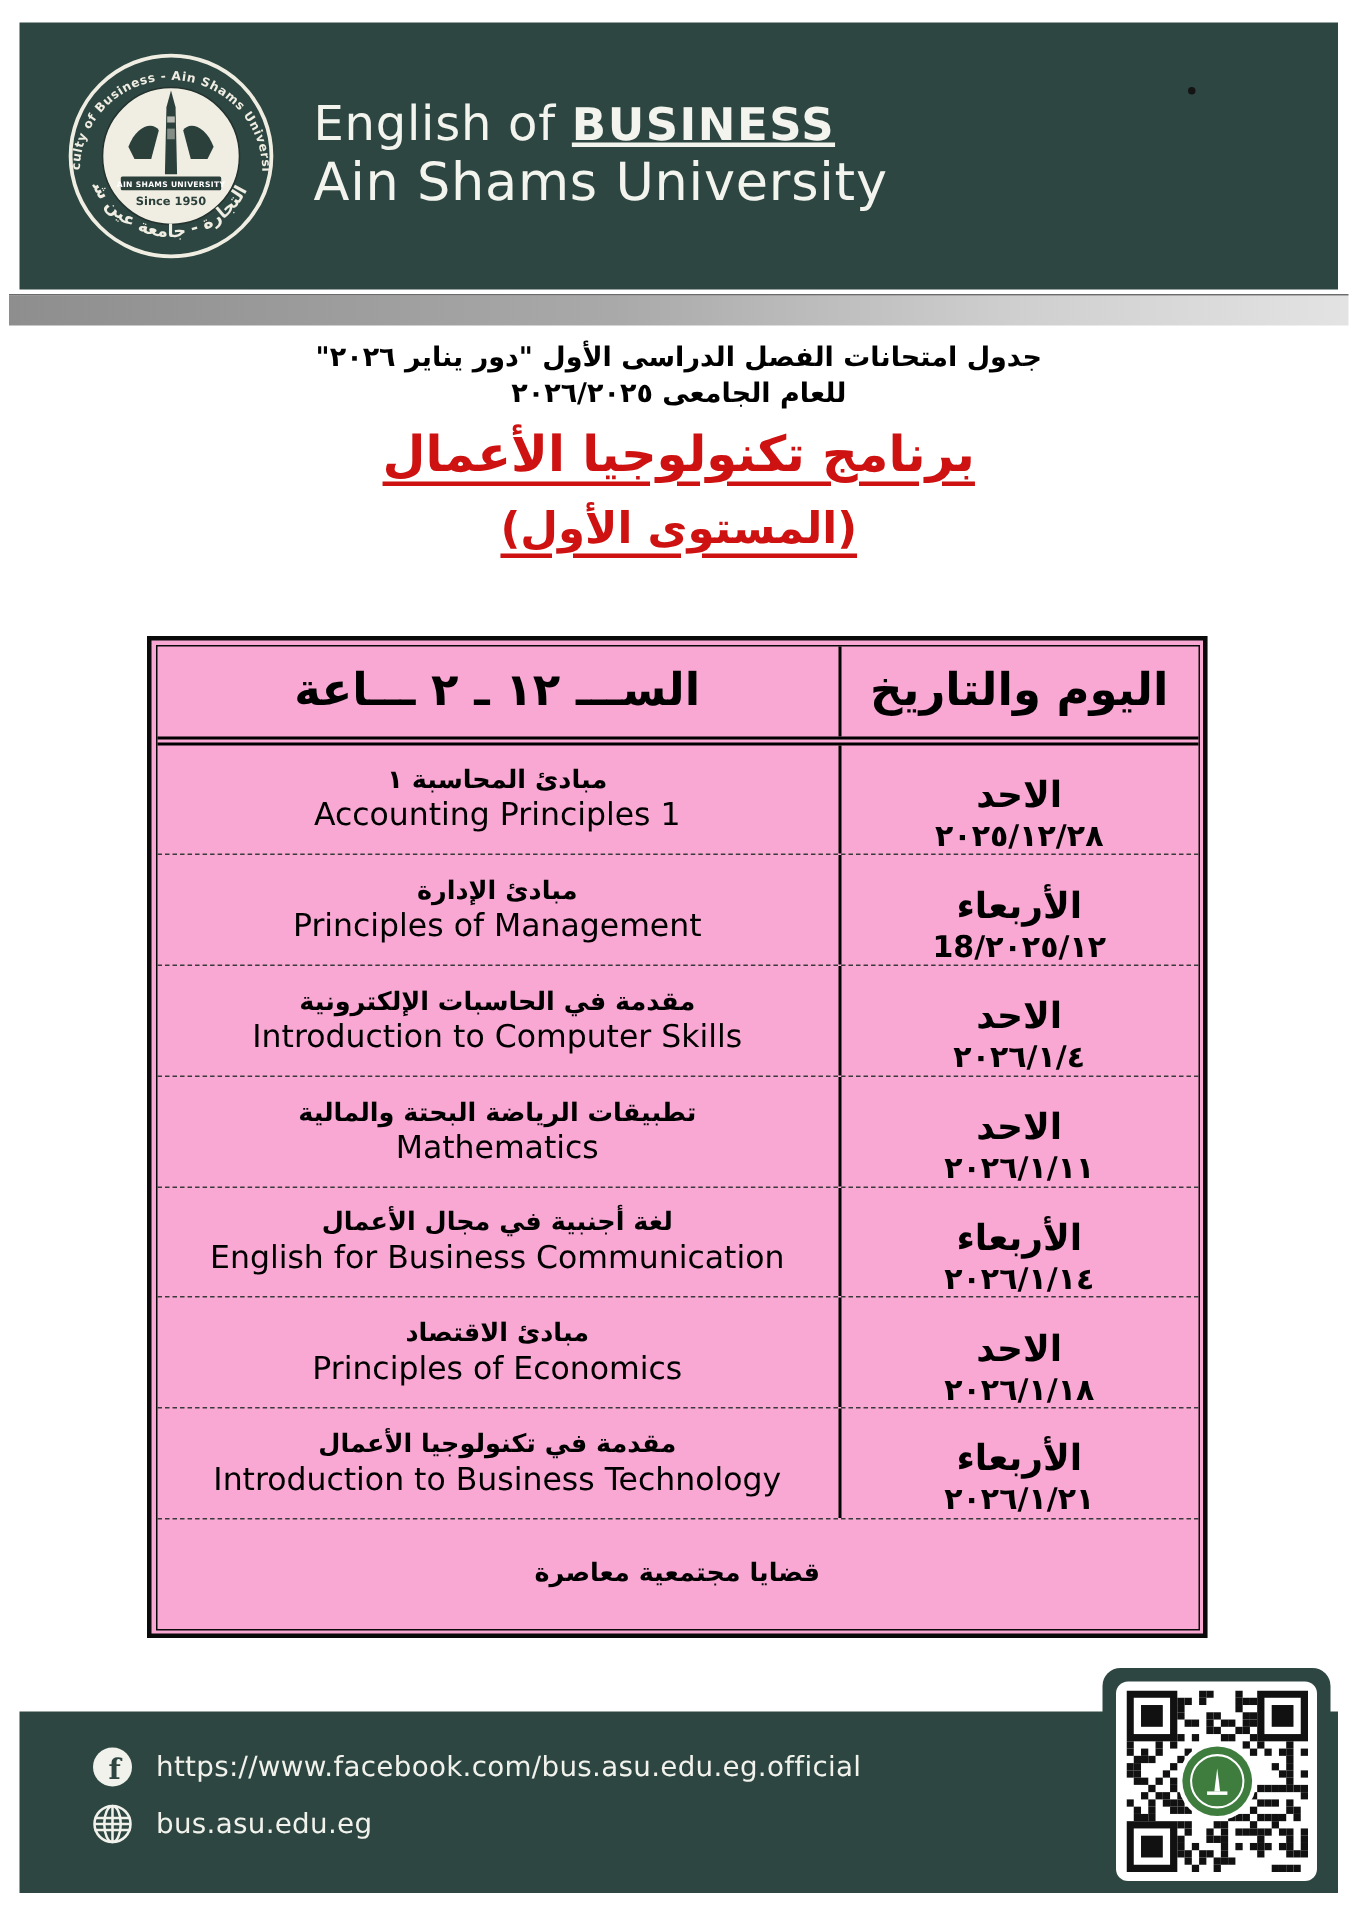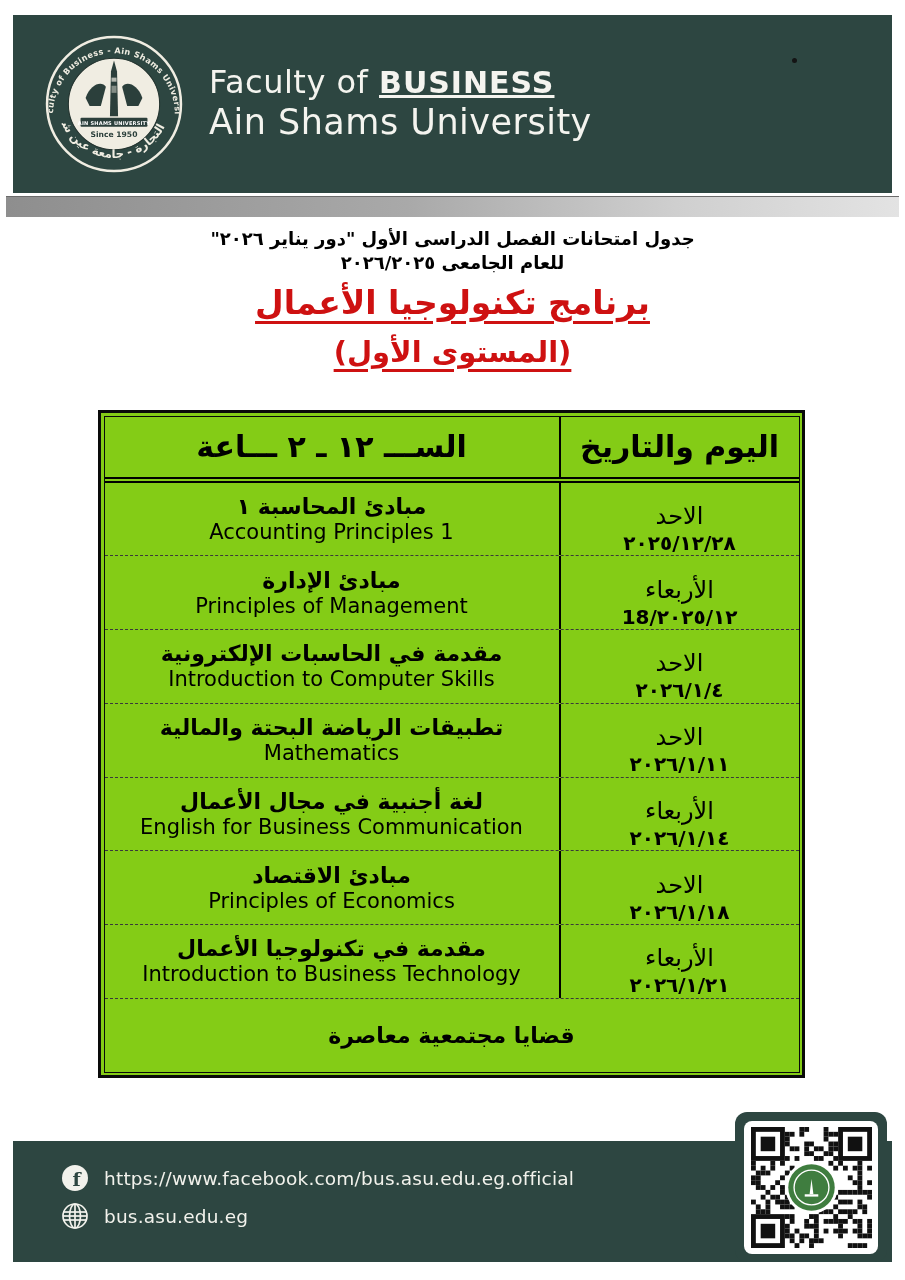--- a/index.html
+++ b/index.html
@@ -41,36 +41,36 @@
   .t-black{font-size:18px;font-weight:700;line-height:1.32;}
   .t-red{
     color:var(--red);font-weight:700;
     text-decoration:underline;text-decoration-thickness:2.5px;text-underline-offset:7px;
   }
   .t-program{font-size:33px;margin-top:8px;}
   .t-level{font-size:29px;margin-top:13px;}
 
   
   .exam-table{
-    position:absolute;left:98px;top:410px;width:707px;height:668px;
+    position:absolute;left:98px;top:424px;width:707px;height:668px;
     border:3.5px solid var(--ink);
-    padding:2.5px;background:#84cc16;box-sizing:border-box;
+    padding:2.5px;background:#f9a8d4;box-sizing:border-box;
   }
   .table-inner{border:1.5px solid var(--ink);height:100%;box-sizing:border-box;display:flex;flex-direction:column;}
   .trow{display:flex;align-items:stretch;}
   .thead{flex:0 0 60px;border-bottom:6px double #000;}
   .tbody{flex:1;display:flex;flex-direction:column;}
   .tbody .trow{flex:1;}
   .tbody .trow + .trow{border-top:1.5px dashed #3a3a3a;}
   .cell-course{flex:1;order:1;display:flex;flex-direction:column;justify-content:center;align-items:center;padding:2px 8px;box-sizing:border-box;}
   .cell-day{flex:0 0 240px;order:2;border-left:2px solid #000;display:flex;flex-direction:column;justify-content:center;align-items:center;box-sizing:border-box;}
   .th-text{font-size:30px;font-weight:700;direction:rtl;}
-  .course-ar{font-size:22px;font-weight:700;direction:rtl;}
+  .course-ar{font-size:17px;font-weight:700;direction:rtl;}
   .course-en{font-size:21px;font-weight:400;margin-top:1px;}
-  .day-name{font-size:24px;font-weight:400;direction:rtl;margin-top:19px;}
+  .day-name{font-size:24px;font-weight:700;direction:rtl;margin-top:19px;}
   .exam-date{font-size:20px;font-weight:700;direction:rtl;letter-spacing:1.5px;margin-top:1px;}
 
   
   .footer-bar{position:absolute;left:13px;top:1141px;width:879px;height:121px;background:var(--brand);}
   .footer-link{position:absolute;display:flex;align-items:center;gap:15px;color:#f2f2ec;}
   .fl-1{left:48px;top:23px;}
   .fl-2{left:48px;top:61px;justify-content:flex-end;}
   .f-icon{width:28px;height:28px;flex:0 0 auto;}
   .f-text{font-size:18.5px;letter-spacing:.2px;}
 
@@ -105,21 +105,21 @@
 
         <text font-size="8" fill="#f0ede2" font-weight="700" letter-spacing="0.4">
           <textPath href="#arcTop" startOffset="50%" text-anchor="middle">Faculty of Business - Ain Shams University</textPath>
         </text>
         <text font-size="11.5" fill="#f0ede2" font-weight="700">
           <textPath href="#arcBot" startOffset="50%" text-anchor="middle">كلية التجارة - جامعة عين شمس</textPath>
         </text>
       </svg>
     </div>
     <div class="header-text">
-      <div class="ht-line1"><span>Faculty of </span><span class="bold">BUSINESS</span></div>
+      <div class="ht-line1"><span>English of </span><span class="bold">BUSINESS</span></div>
       <div class="ht-line2">Ain Shams University</div>
     </div>
   </div>
 
   <div class="shadow-band"></div>
   <div class="stray-dot"></div>
 
   <div class="titles">
     <div class="t-black" lang="ar">جدول امتحانات الفصل الدراسى الأول "دور يناير ٢٠٢٦"</div>
     <div class="t-black" lang="ar">للعام الجامعى ٢٠٢٦/٢٠٢٥</div>

